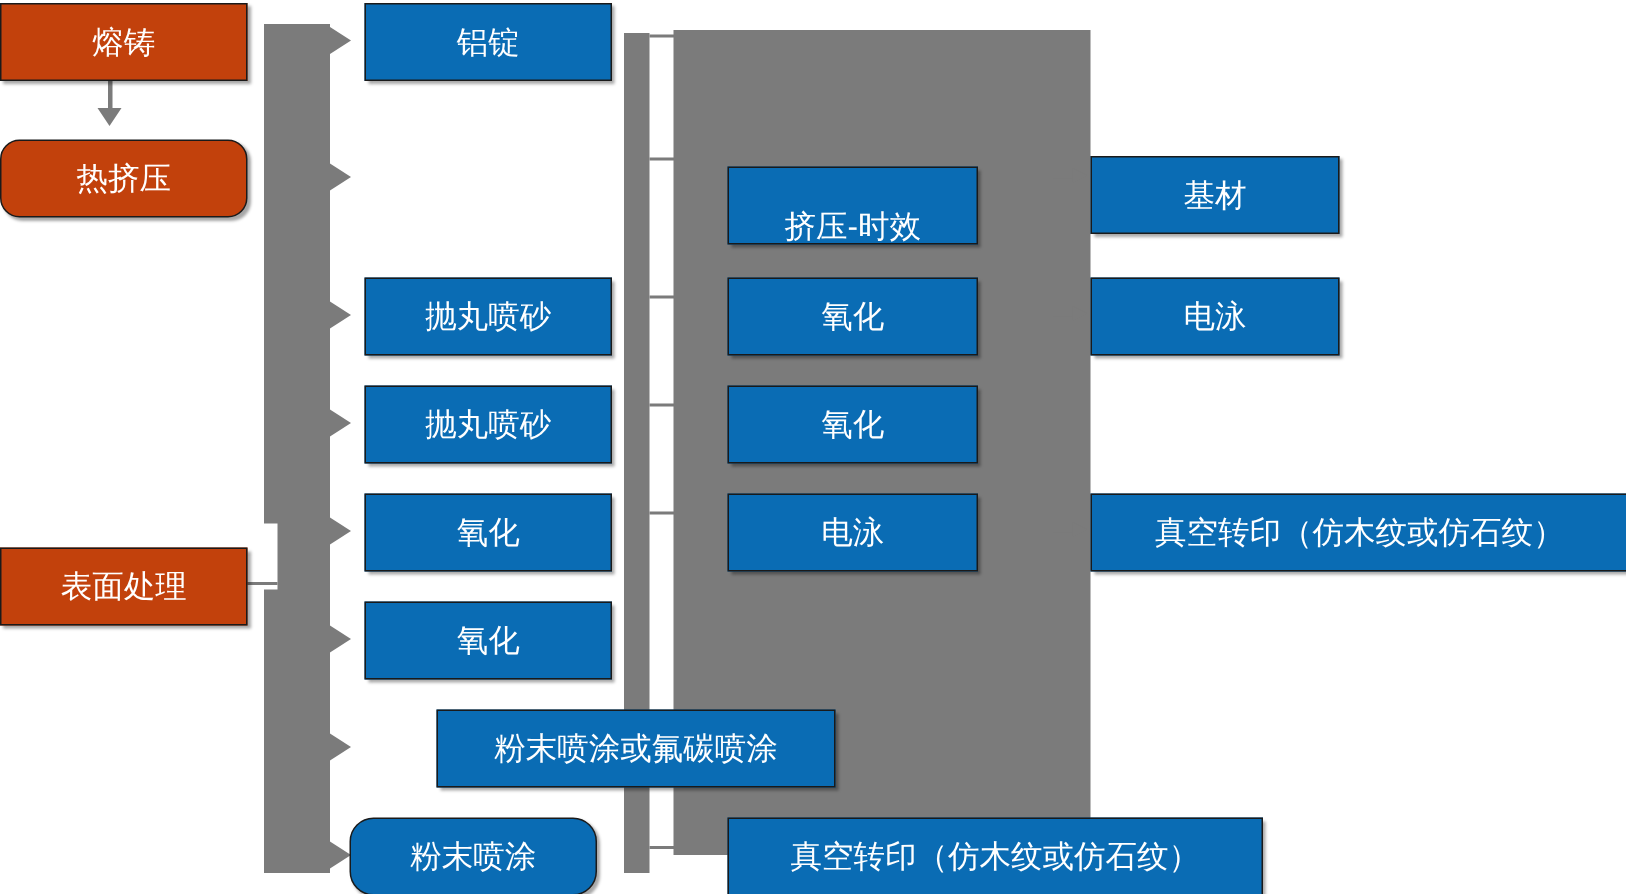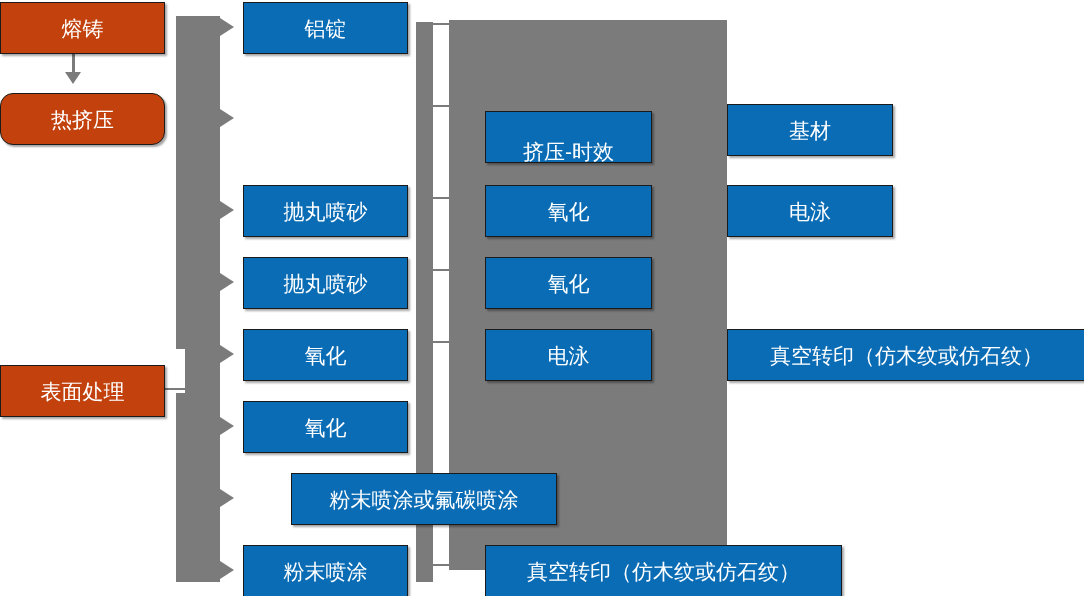--- a/index.html
+++ b/index.html
@@ -106,21 +106,21 @@
   </div>
   <div class="box light" style="left:243px;top:329px;width:163px;height:50px;">
     <span>氧化</span>
   </div>
   <div class="box light" style="left:243px;top:401px;width:163px;height:50px;">
     <span>氧化</span>
   </div>
   <div class="box light" style="left:243px;top:473px;width:264px;height:50px;margin-left:48px;">
     <span>粉末喷涂或氟碳喷涂</span>
   </div>
-  <div class="box light" style="left:243px;top:545px;width:163px;height:50px;">
+  <div class="box light" style="left:233px;top:545px;width:163px;height:50px;border-radius:16px;">
     <span>粉末喷涂</span>
   </div>
 
   <div class="box light" style="left:485px;top:111px;width:165px;height:50px;align-items:flex-end;">
     <span>挤压-时效</span>
   </div>
   <div class="box light" style="left:485px;top:185px;width:165px;height:50px;">
     <span>氧化</span>
   </div>
   <div class="box light" style="left:485px;top:257px;width:165px;height:50px;">

